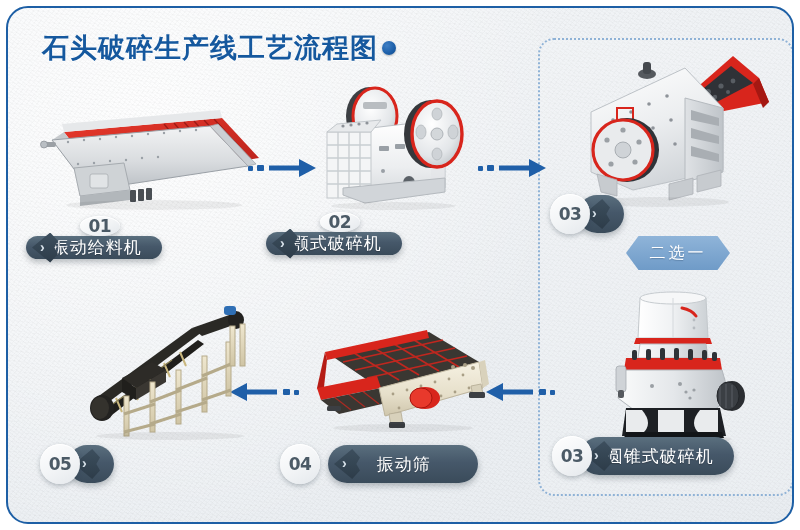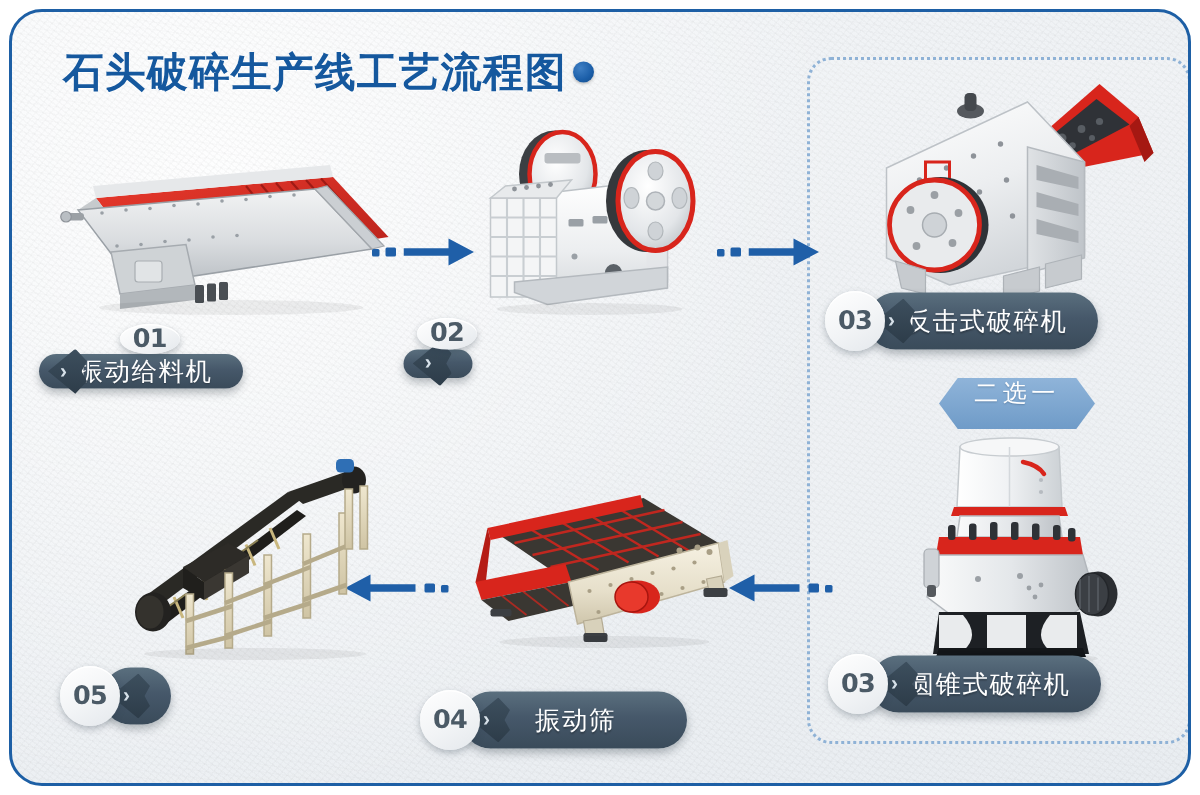--- a/index.html
+++ b/index.html
@@ -131,25 +131,25 @@
   .arrow .dots { display: flex; align-items: center; gap: 4px; }
   .arrow .dots i {
     display: block; width: 5px; height: 5px; background: #1f5fa8; border-radius: 1px;
   }
   .arrow .dots i.d2 { width: 7px; height: 6px; }
   .arrow svg { display: block; }
 
   
   .choose {
     position: absolute;
-    left: 618px; top: 244px;
+    left: 618px; top: 228px;
     width: 104px; height: 34px;
     background: linear-gradient(180deg, #8fb4d9 0%, #6f9bc8 100%);
     clip-path: polygon(12% 0%, 88% 0%, 100% 50%, 88% 100%, 12% 100%, 0% 50%);
-    display: flex; justify-content: center;
+    display: flex; align-items: center; justify-content: center;
   }
   .choose span {
     font-size: 16px; color: #ffffff; letter-spacing: 3px;
     font-weight: 500;
     text-shadow: 0 1px 1px rgba(40,70,100,.35);
   }
 </style>
 </head>
 <body>
 
@@ -396,28 +396,28 @@
       <div class="pill">
         <span class="chev">›</span>
         <span class="lbl">振动给料机</span>
       </div>
     </div>
 
     <div class="step" style="left:270px; top:204px;flex-direction:column;">
       <div class="badge">02</div>
       <div class="pill">
         <span class="chev">›</span>
+        <span class="lbl">颚式破碎机</span>
       </div>
     </div>
 
     <div class="step" style="left:542px; top:186px;">
       <div class="badge">03</div>
       <div class="pill">
         <span class="chev">›</span>
-        <span class="lbl">反击式破碎机</span>
       </div>
     </div>
 
     <div class="choose">
       <span>二选一</span>
     </div>
 
     <div class="machine" style="left:588px; top:278px;">
       <svg width="170" height="155" viewBox="0 0 170 155">
         <defs>
@@ -563,21 +563,21 @@
 
         <polygon points="86,96 98,94 100,106 88,108" fill="#d8d1bb" stroke="#b3aa92" stroke-width=".8"></polygon>
         <rect x="86" y="104" width="16" height="6" rx="1.5" fill="#3c3f43"></rect>
         <polygon points="168,68 178,66 180,76 170,78" fill="#d8d1bb" stroke="#b3aa92" stroke-width=".8"></polygon>
         <rect x="166" y="74" width="16" height="6" rx="1.5" fill="#3c3f43"></rect>
         <rect x="24" y="88" width="14" height="5" rx="1.5" fill="#3c3f43"></rect>
         <ellipse cx="100" cy="110" rx="70" ry="4" fill="#000" opacity=".06"></ellipse>
       </svg>
     </div>
 
-    <div class="step wide" style="left:272px; top:452px;">
+    <div class="step wide" style="left:272px; top:436px;gap:20px;">
       <div class="badge">04</div>
       <div class="pill">
         <span class="chev">›</span>
         <span class="lbl" style="margin-left:23px">振动筛</span>
       </div>
     </div>
 
     <div class="arrow" style="left:222px; top:372px;">
       <svg width="48" height="24" viewBox="0 0 48 24">
         <path d="M47 9.5 H17 V3 L0 12 L17 21 V14.5 H47 Z" fill="#1f5fa8"></path>

